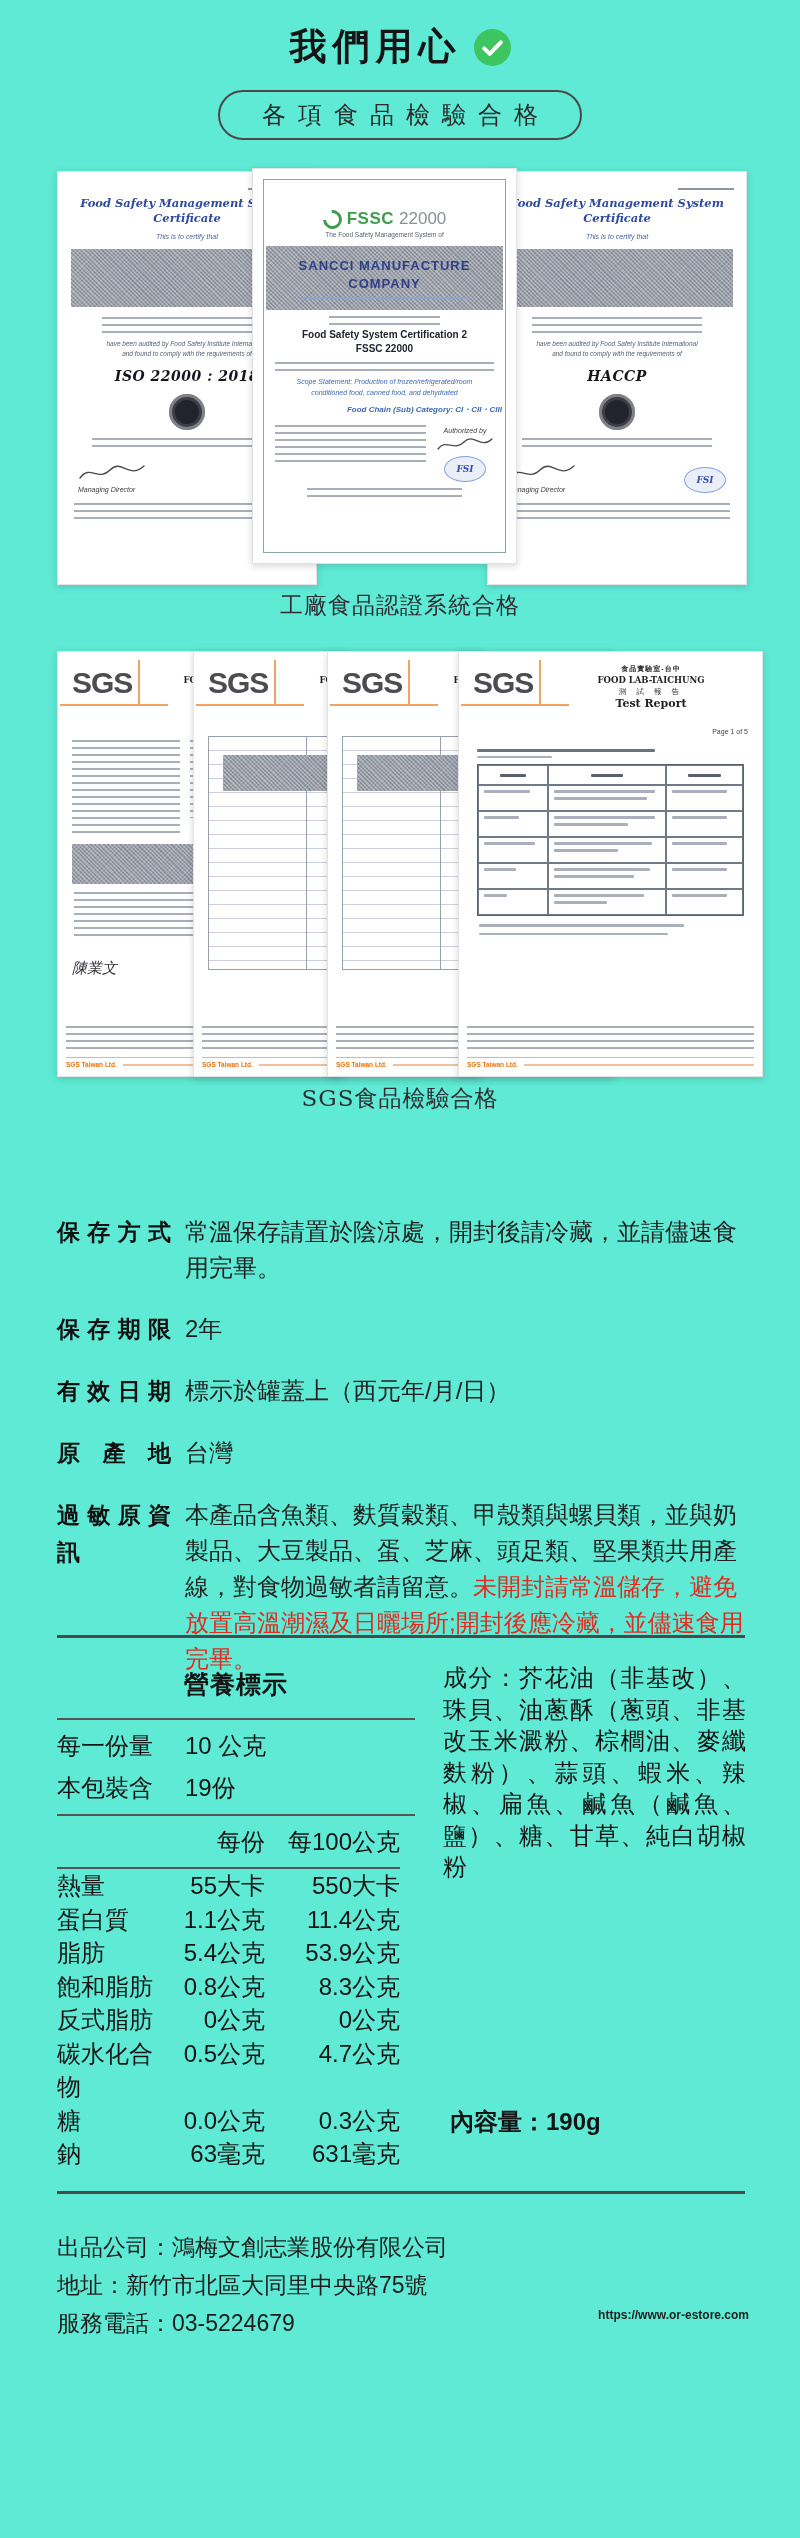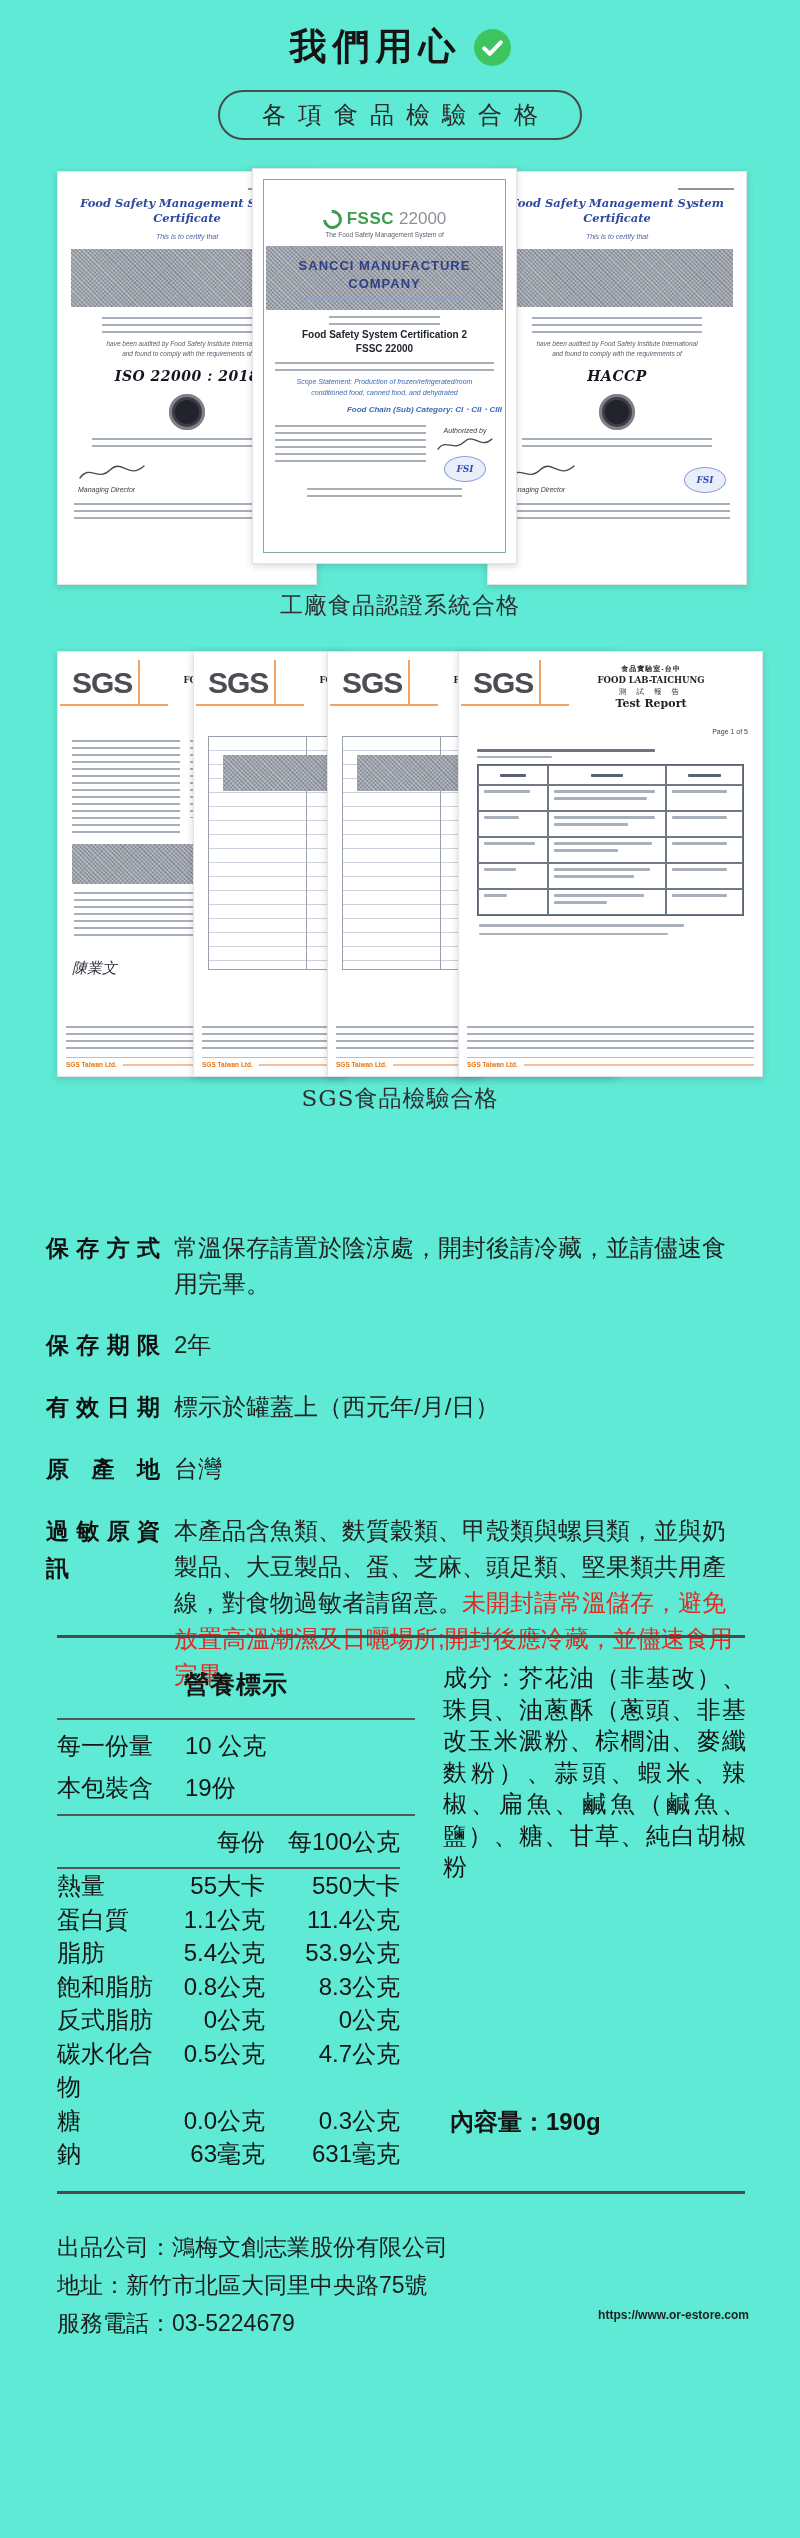--- a/index.html
+++ b/index.html
@@ -100,21 +100,21 @@
   .rep-table{margin:4px 10px 0;border:1.5px solid #5a636f;display:grid;grid-template-columns:1fr 1.7fr 1.1fr;}
   .rep-cell{border:0.5px solid #707a86;padding:4px 5px;min-height:16px;}
   .rep-head{min-height:10px;display:flex;align-items:center;justify-content:center;}
   .rep-note{margin:8px 12px 0;}
   .sgs-foot{position:absolute;left:8px;right:8px;bottom:8px;}
   .sgs-brandrow{display:flex;align-items:center;gap:6px;margin-top:5px;border-top:1px solid #f0b081;padding-top:3px;}
   .sgs-brand{font-size:6.5px;color:#e87511;font-weight:700;white-space:nowrap;}
   .orange-rule{flex:1;height:2px;background:#f2c09a;}
 
   
-  #product-info{position:absolute;top:1214px;left:46px;width:690px;margin-top:16px;}
+  #product-info{position:absolute;top:1214px;left:57px;width:690px;}
   .info-row{display:flex;margin-bottom:25px;}
   .info-label{width:114px;min-width:114px;font-weight:700;font-size:23px;line-height:37px;color:#111;
     text-align:justify;text-align-last:justify;margin-right:14px;}
   .info-value{flex:1;font-size:24px;line-height:36px;color:#222;}
   .red{color:#e02b20;}
 
   .rule{position:absolute;left:57px;width:688px;height:3px;background:#4a4a4a;}
   #divider-top{top:1635px;}
   #divider-bottom{top:2191px;}
 

